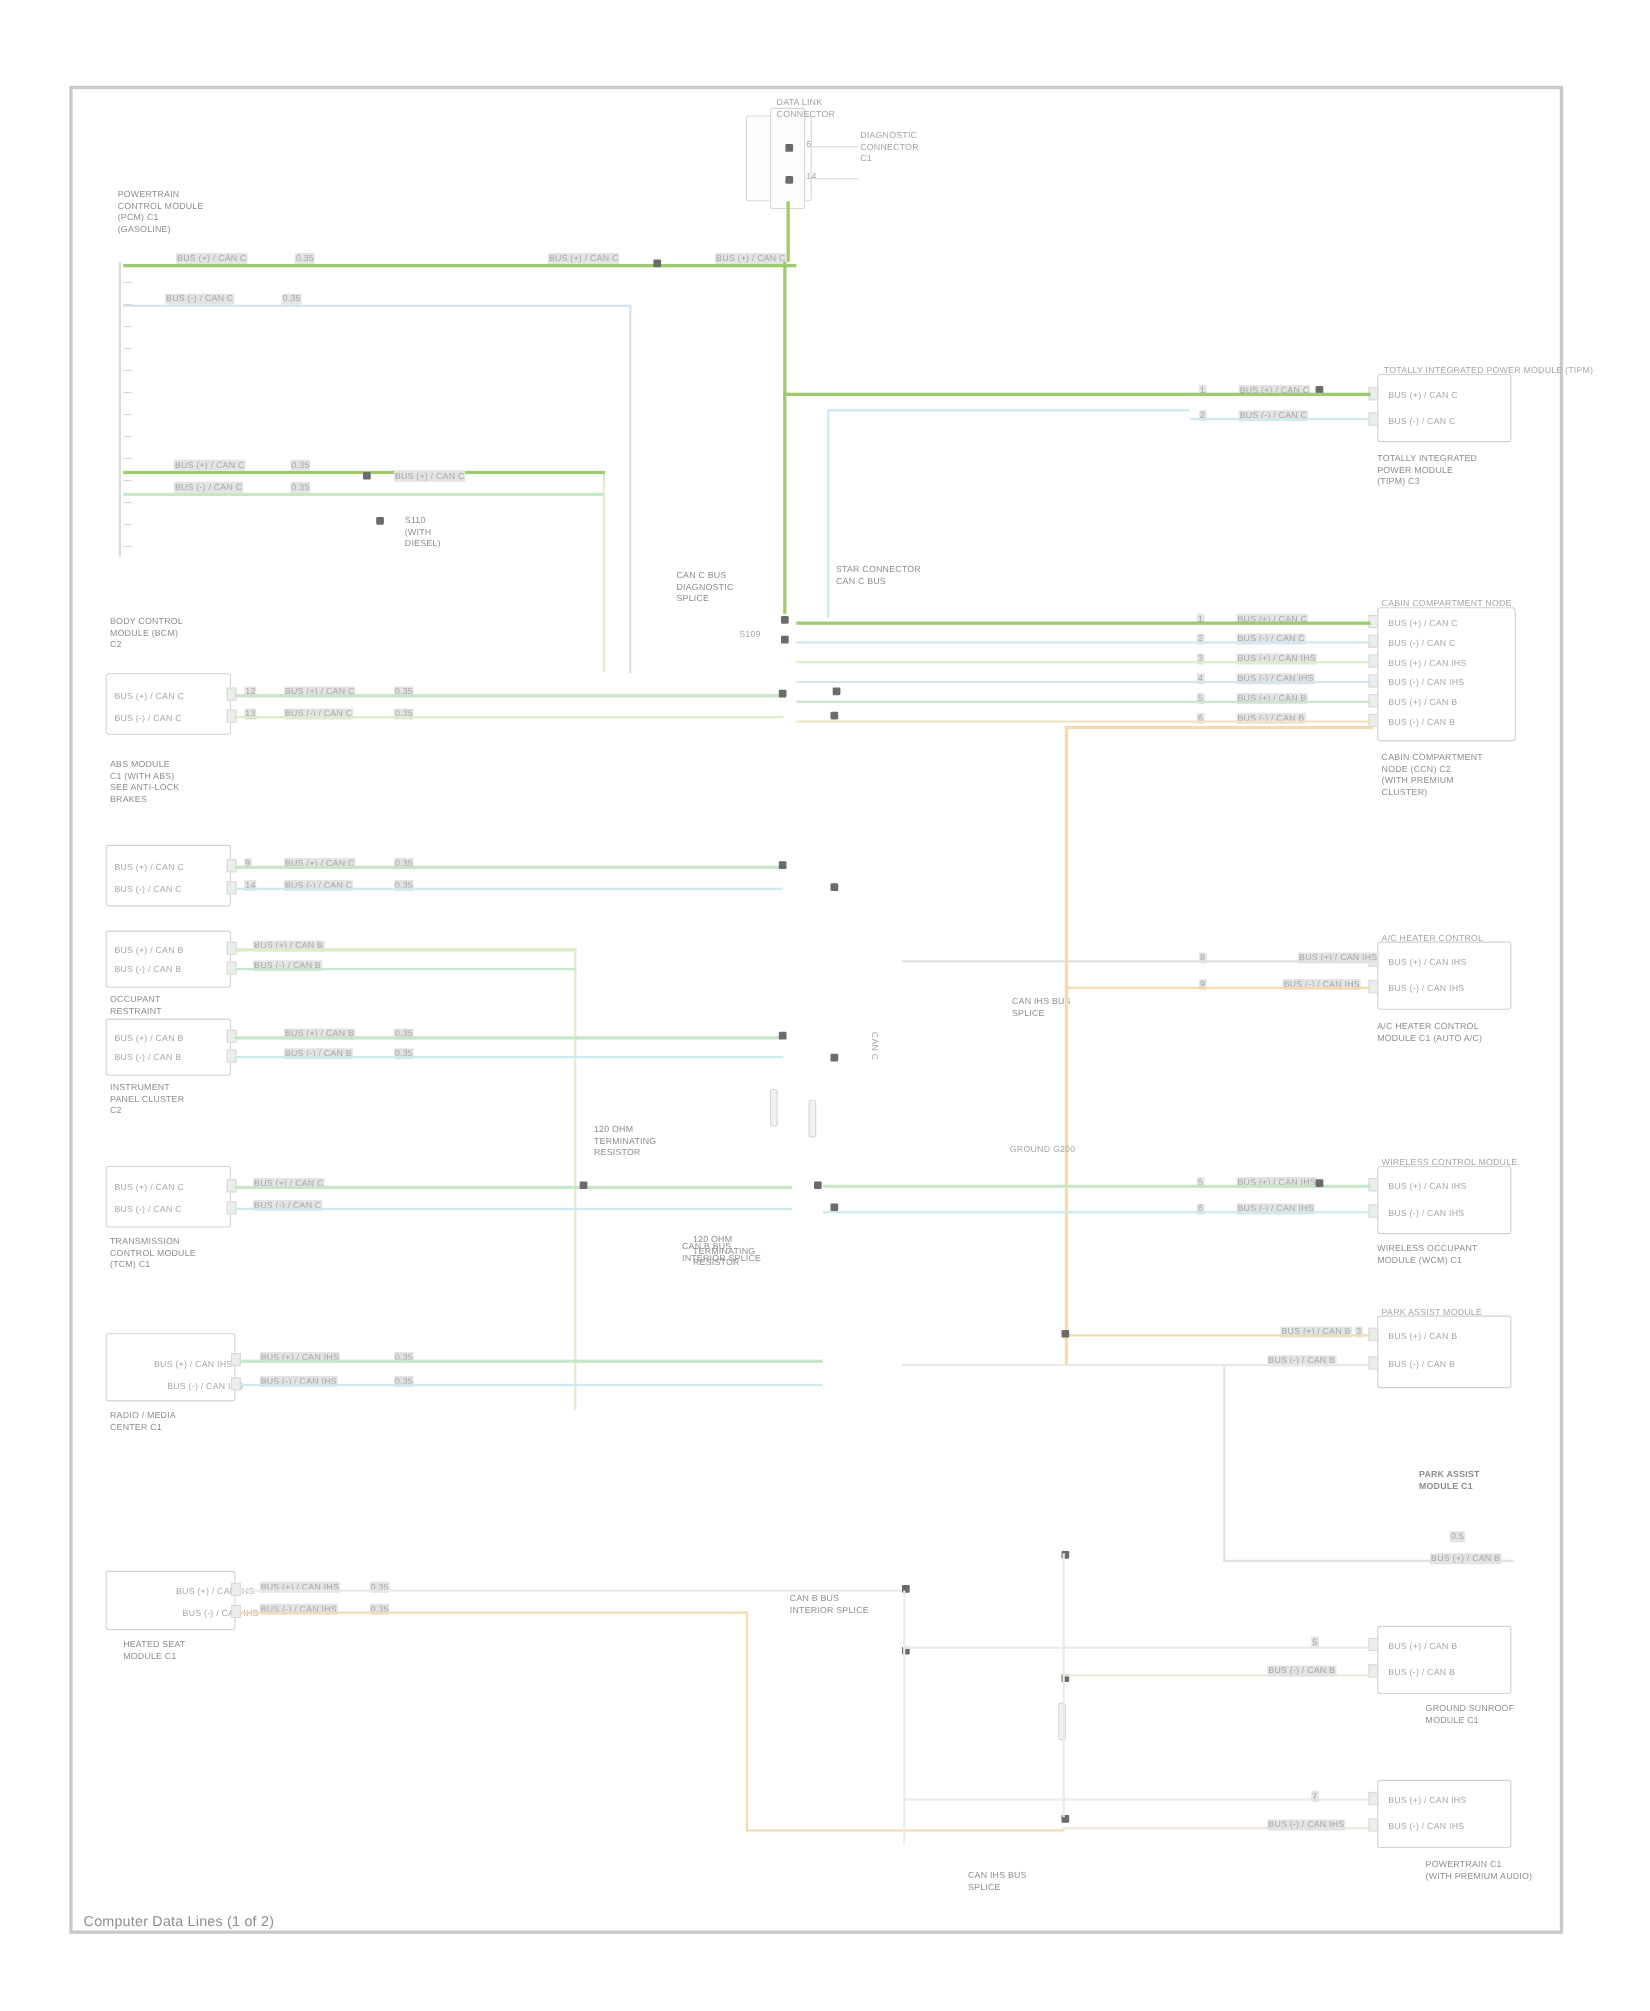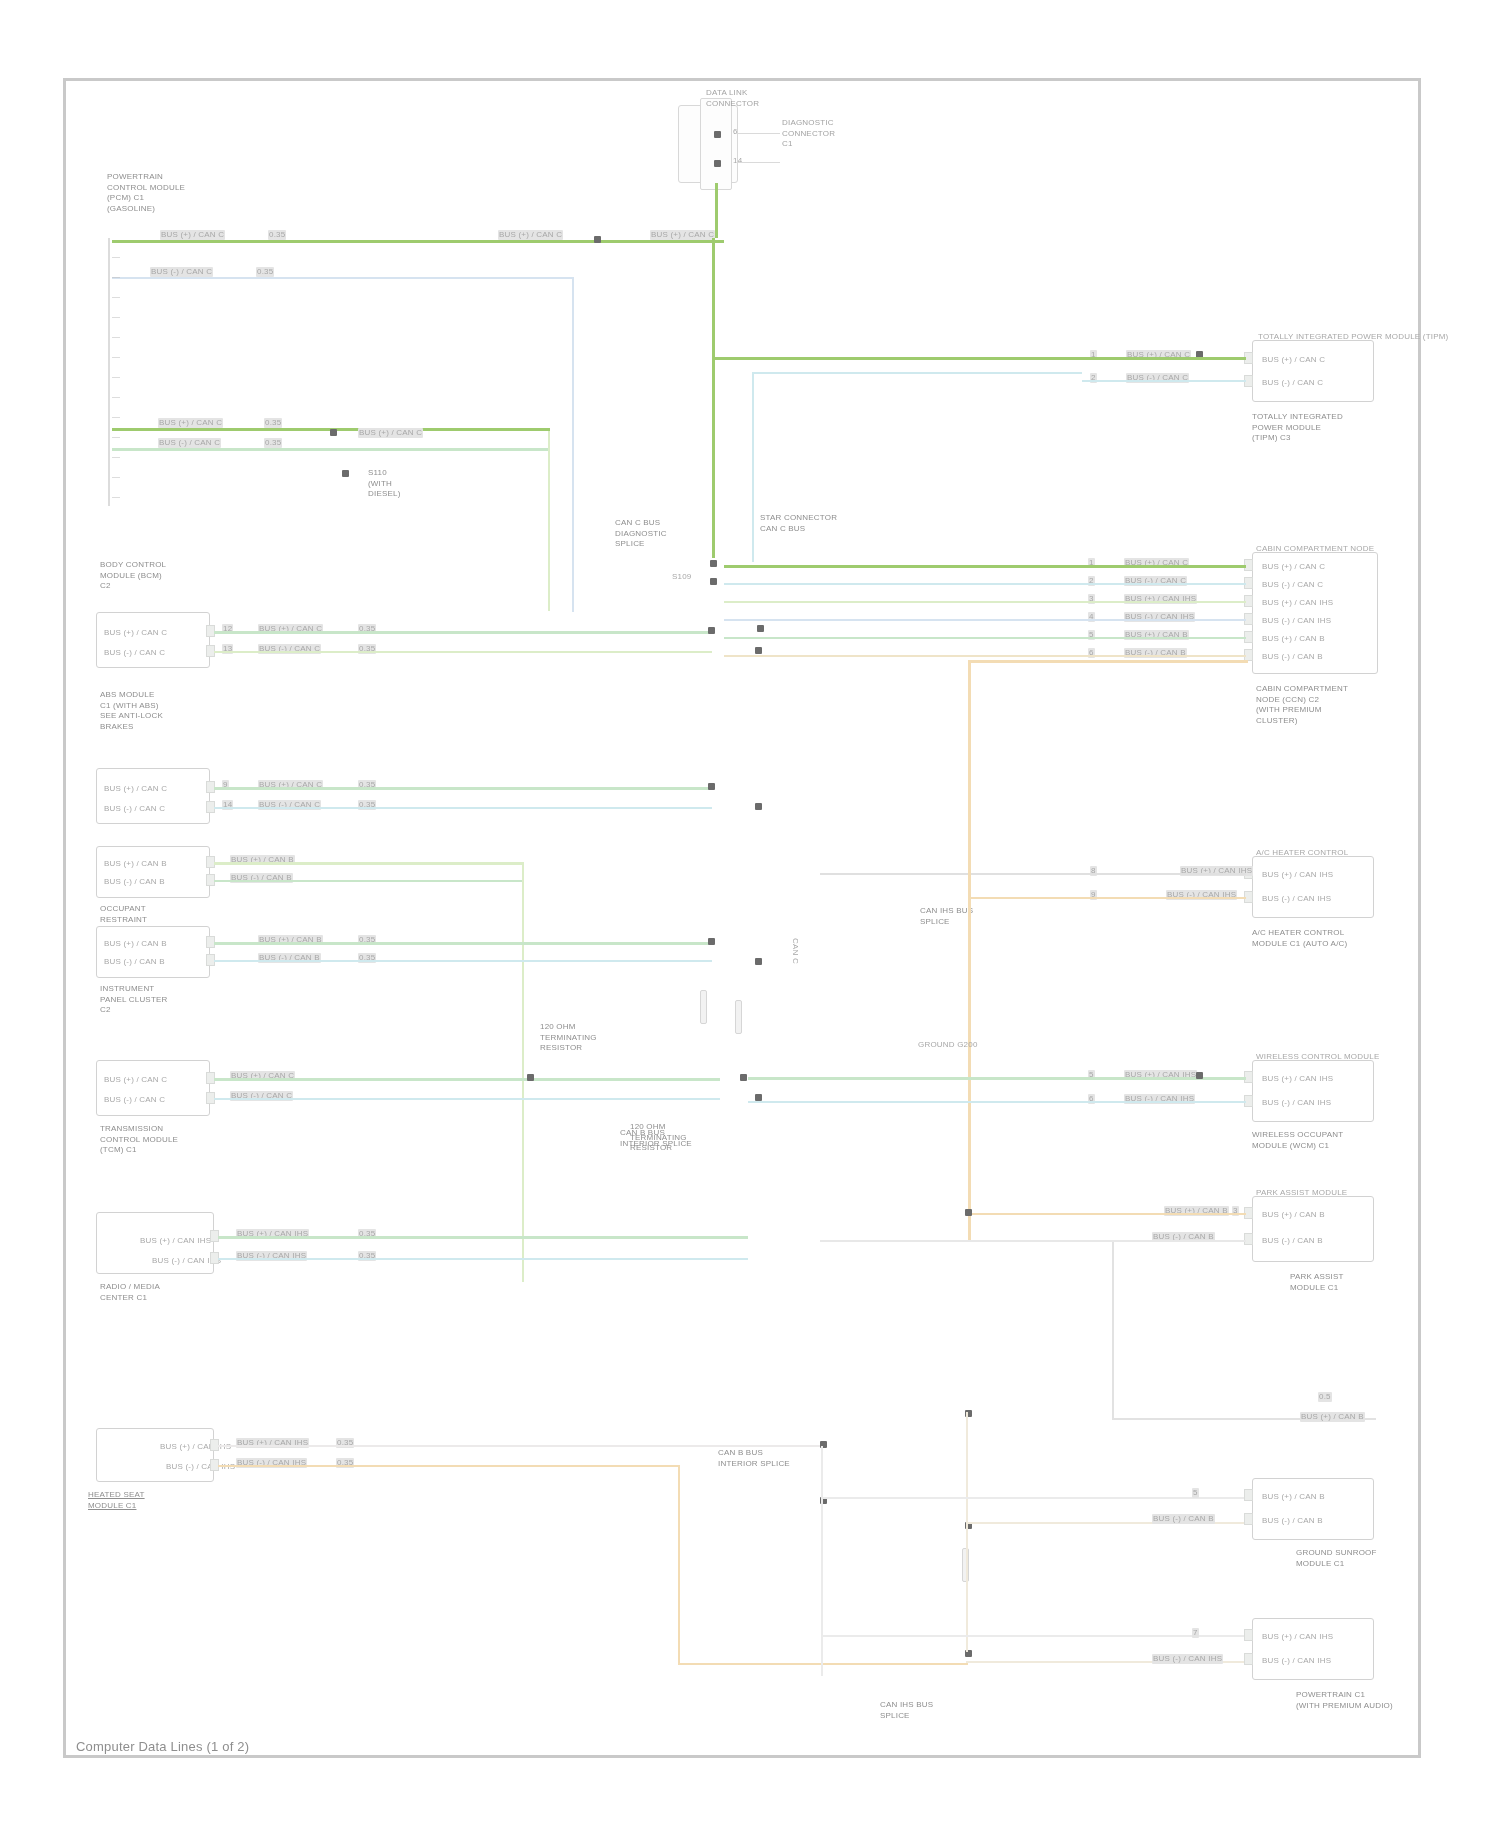--- a/index.html
+++ b/index.html
@@ -326,41 +326,41 @@
 
 <div class="rbox" style="left:1252px;top:1196px;width:122px;height:66px;border-radius:3px;"></div>
 <div class="t" style="left:1256px;top:1188px;">PARK ASSIST MODULE</div>
 <div class="t" style="left:1262px;top:1210px;">BUS (+) / CAN B</div>
 <div class="t" style="left:1262px;top:1236px;">BUS (-) / CAN B</div>
 <div class="pin" style="left:1244px;top:1207px;"></div>
 <div class="pin" style="left:1244px;top:1233px;"></div>
 <div class="t blk" style="left:1164px;top:1206px;">BUS (+) / CAN B</div>
 <div class="t blk" style="left:1152px;top:1232px;">BUS (-) / CAN B</div>
 <div class="t blk" style="left:1232px;top:1206px;">3</div>
-<div class="ml t d" style="left:1290px;top:1272px;">PARK ASSIST
+<div class="ml t d" style="left:1290px;top:1336px;font-weight:bold;">PARK ASSIST
 MODULE C1</div>
 <div class="wire hwire" style="left:968px;top:1213px;width:278px;height:2px;background:#f3dcb4;"></div>
 <div class="wire hwire" style="left:820px;top:1240px;width:426px;height:2px;background:#e8e8e8;"></div>
 <div class="dot" style="left:965px;top:1209px;"></div>
 
 <div class="wire vwire" style="left:1112px;top:1242px;width:2px;height:178px;background:#e2e2e2;"></div>
 <div class="wire hwire" style="left:1112px;top:1418px;width:264px;height:2px;background:#e2e2e2;"></div>
 <div class="t blk" style="left:1318px;top:1392px;">0.5</div>
 <div class="t blk" style="left:1300px;top:1412px;">BUS (+) / CAN B</div>
 
 <div class="box" style="left:96px;top:1428px;width:118px;height:54px;border-radius:3px;"></div>
 <div class="t" style="left:160px;top:1442px;">BUS (+) / CAN IHS</div>
 <div class="t" style="left:166px;top:1462px;">BUS (-) / CAN IHS</div>
 <div class="pin" style="left:210px;top:1439px;"></div>
 <div class="pin" style="left:210px;top:1459px;"></div>
 <div class="t blk" style="left:236px;top:1438px;">BUS (+) / CAN IHS</div>
 <div class="t blk" style="left:236px;top:1458px;">BUS (-) / CAN IHS</div>
 <div class="t blk" style="left:336px;top:1438px;">0.35</div>
 <div class="t blk" style="left:336px;top:1458px;">0.35</div>
-<div class="ml t d" style="left:88px;top:1490px;text-decoration:underline;">HEATED SEAT
+<div class="ml t d" style="left:112px;top:1490px;">HEATED SEAT
 MODULE C1</div>
 <div class="wire hwire" style="left:218px;top:1445px;width:602px;height:2px;background:#eceaea;"></div>
 <div class="wire hwire" style="left:218px;top:1465px;width:462px;height:2px;background:#f3dcb4;"></div>
 <div class="wire vwire" style="left:678px;top:1465px;width:2px;height:200px;background:#f3dcb4;"></div>
 <div class="wire hwire" style="left:678px;top:1663px;width:290px;height:2px;background:#f3dcb4;"></div>
 
 <div class="dot" style="left:820px;top:1441px;"></div>
 <div class="dot" style="left:820px;top:1497px;"></div>
 <div class="dot" style="left:965px;top:1410px;"></div>
 <div class="dot" style="left:965px;top:1522px;"></div>

